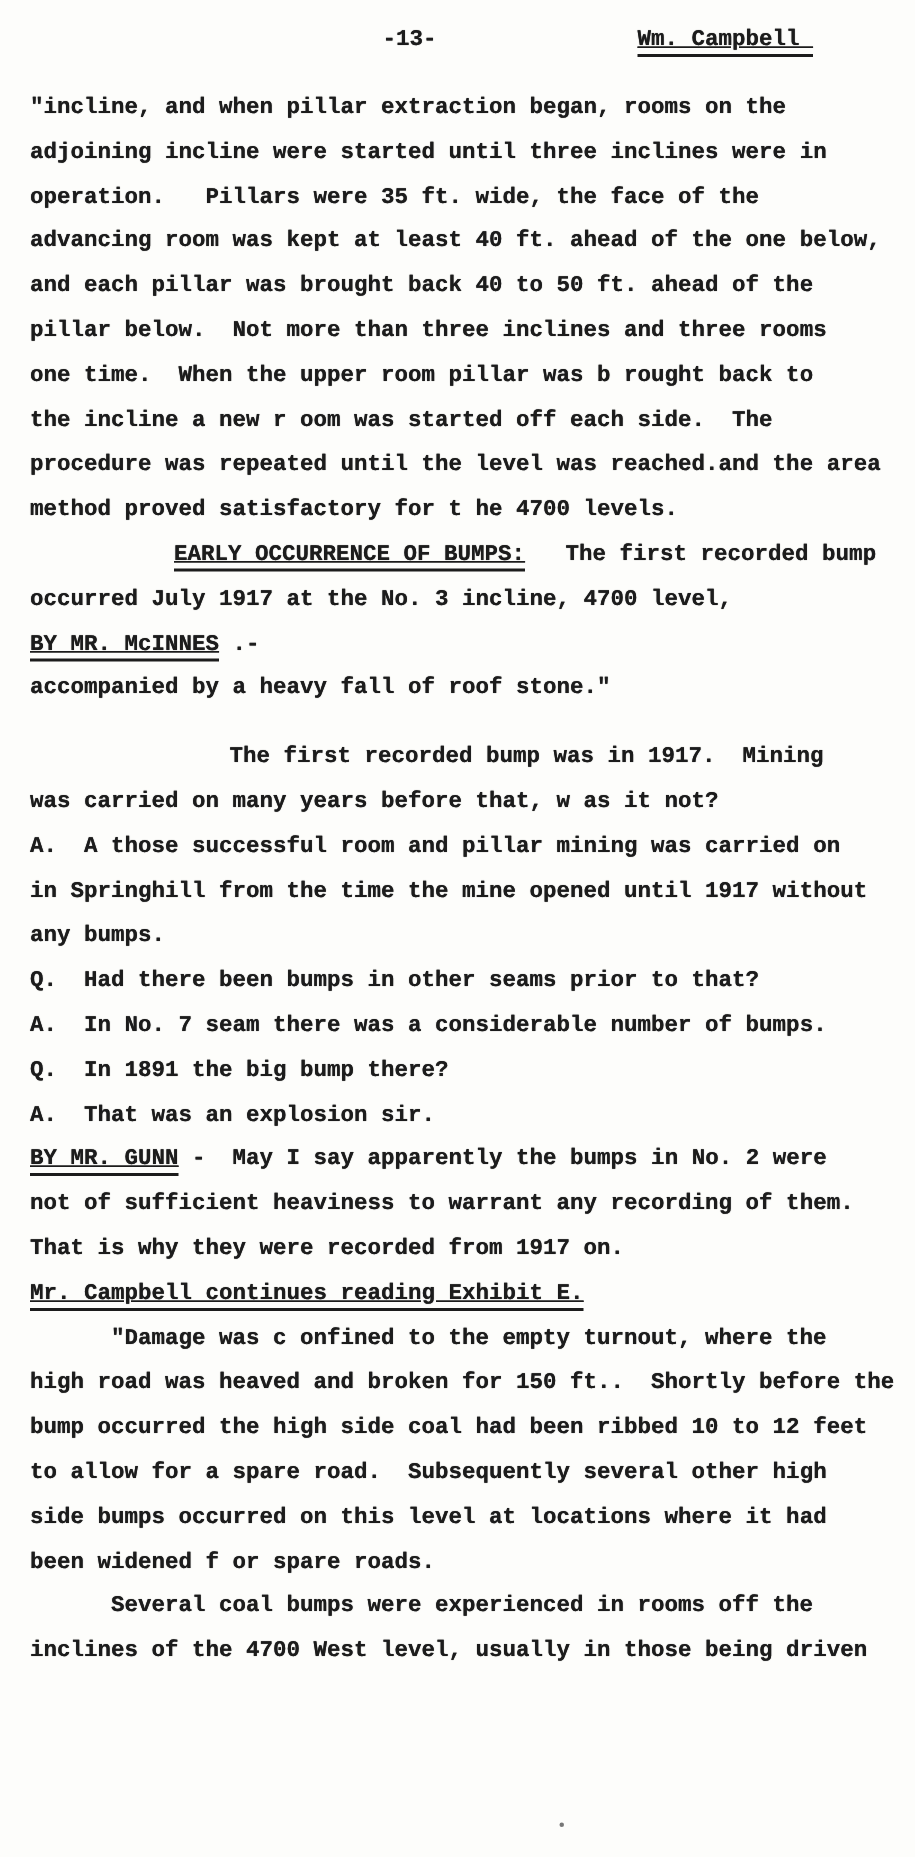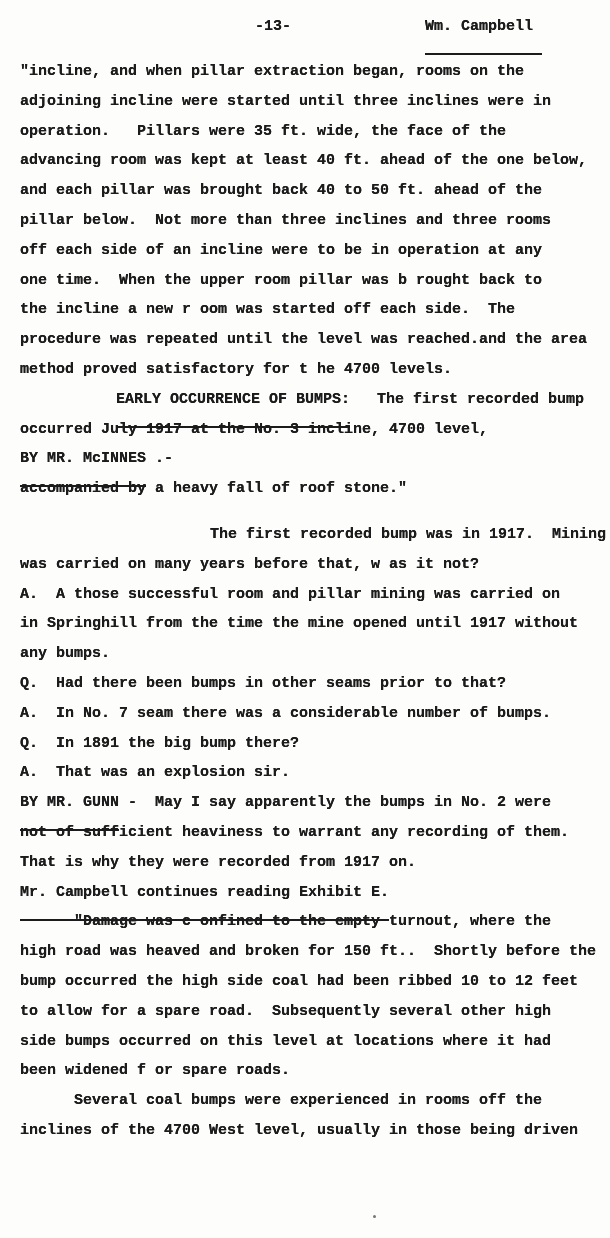--- a/index.html
+++ b/index.html
@@ -28,24 +28,24 @@
   .witness { position: absolute; left: 405px; top: 2px; }
   .doc-body { margin-top: 11px; }
   .line {
     white-space: pre;
     font-size: 15px;
     font-weight: bold;
     line-height: 29.8px;
     min-height: 29.8px;
     text-shadow: 0 0 0.5px #1c1c1c;
   }
-  .u { border-bottom: 2px solid #1c1c1c; padding-bottom: 18px; }
+  .u { border-bottom: 2px solid #1c1c1c; padding-bottom: 1px; text-decoration: underline; }
   .ind-h { margin-left: 96px; }   
   .ind-p { margin-left: 54px; }   
-  .ind-d { margin-left: 133px; text-align: right; }  
+  .ind-d { margin-left: 133px; }  
   .gap { margin-top: 16px; }      
   .stray {
     position: absolute;
     left: 373px; top: 1215px;
     width: 3px; height: 3px;
     background: #777;
     border-radius: 50%;
   }
 </style>
 </head>
@@ -58,21 +58,20 @@
     <span class="witness u">Wm. Campbell </span>
   </div>
 
   <div class="doc-body">
     <div class="line">"incline, and when pillar extraction began, rooms on the</div>
     <div class="line">adjoining incline were started until three inclines were in</div>
     <div class="line">operation.   Pillars were 35 ft. wide, the face of the</div>
     <div class="line">advancing room was kept at least 40 ft. ahead of the one below,</div>
     <div class="line">and each pillar was brought back 40 to 50 ft. ahead of the</div>
     <div class="line">pillar below.  Not more than three inclines and three rooms</div>
-    <div class="line">off each side of an incline were to be in operation at any</div>
     <div class="line">one time.  When the upper room pillar was b rought back to</div>
     <div class="line">the incline a new r oom was started off each side.  The</div>
     <div class="line">procedure was repeated until the level was reached.and the area</div>
     <div class="line">method proved satisfactory for t he 4700 levels.</div>
 
     <div class="line ind-h"><span class="u">EARLY OCCURRENCE OF BUMPS:</span><span>   The first recorded bump</span></div>
 
     <div class="line">occurred July 1917 at the No. 3 incline, 4700 level,</div>
     <div class="line"><span class="u">BY MR. McINNES</span><span> .-</span></div>
 

